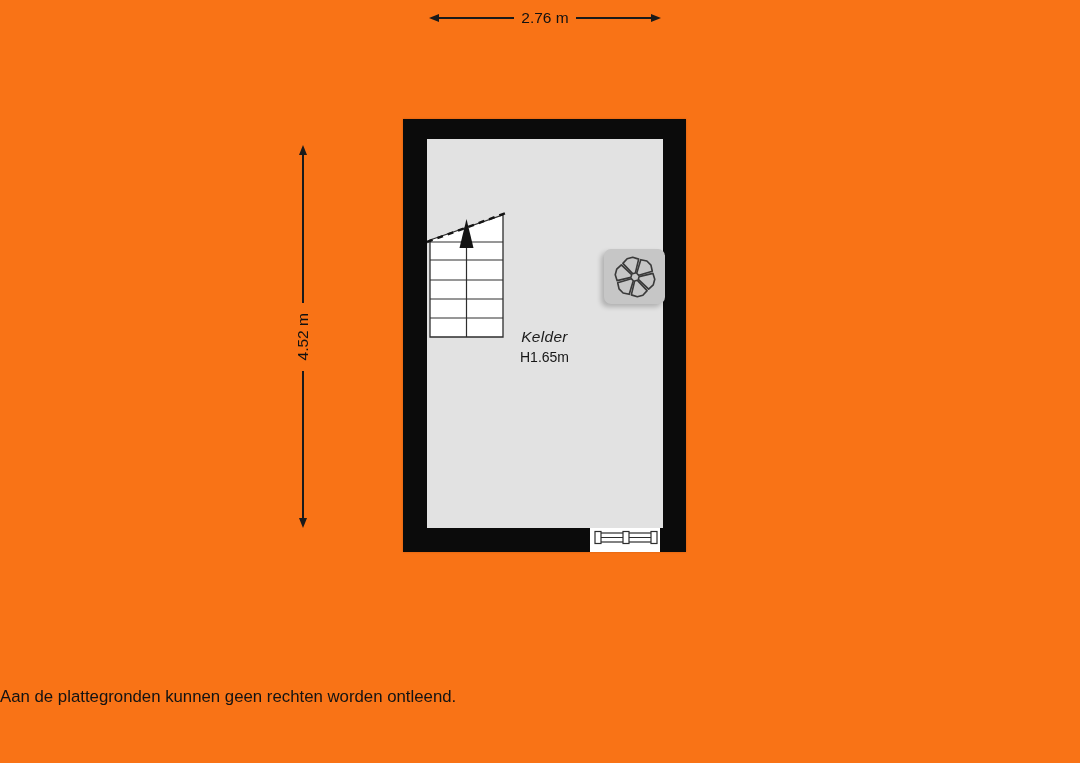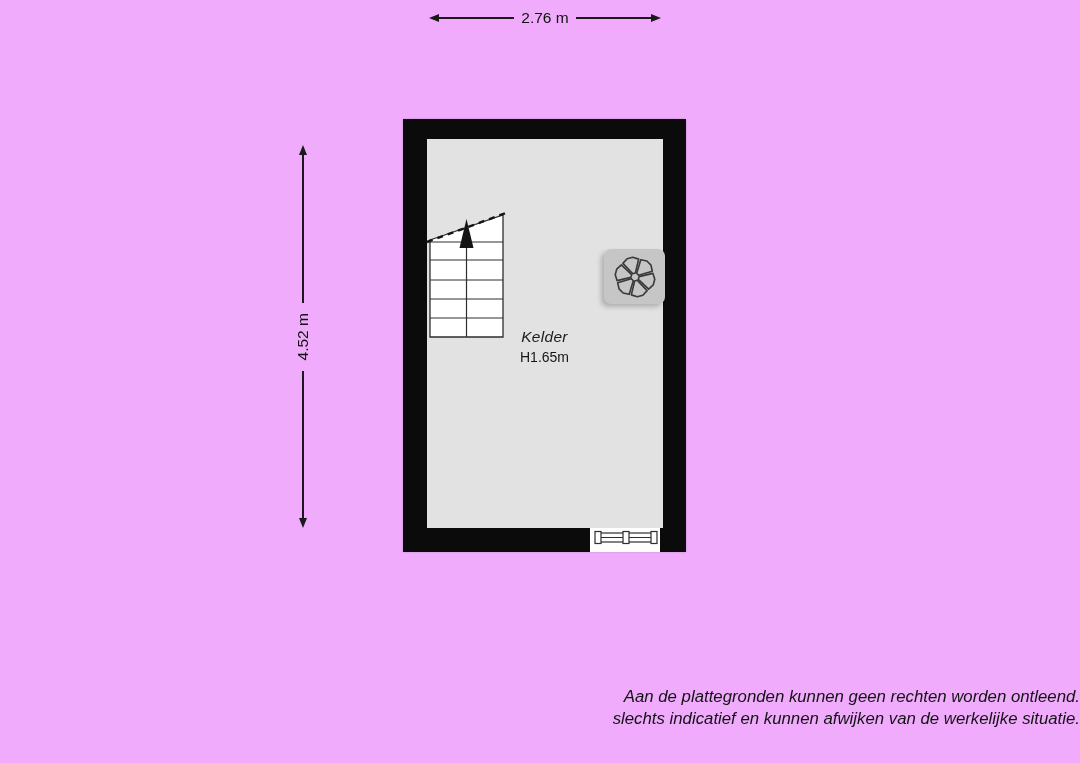--- a/index.html
+++ b/index.html
@@ -5,21 +5,21 @@
   :root{
     --wall:#0b0b0b;
     --floor:#e2e2e2;
     --unit:#c6c6c6;
     --line:#1a1a1a;
     --stroke:#2e2e2e;
   }
   *{margin:0;padding:0;box-sizing:border-box;}
   html,body{background:#ffffff;}
   body{font-family:"Liberation Sans","DejaVu Sans",sans-serif;color:#141414;}
-  .canvas{position:relative;width:1080px;height:763px;background:#f0abfc;overflow:hidden;}
+  .canvas{position:relative;width:1080px;height:763px;background:#f97316;overflow:hidden;}
 
   
   .dim-h{position:absolute;left:429px;top:9px;width:232px;height:18px;display:flex;align-items:center;}
   .dim-v{position:absolute;left:294px;top:145px;width:18px;height:383px;display:flex;flex-direction:column;align-items:center;}
   .hline{flex:1;height:1.4px;background:var(--line);}
   .vline{flex:1;width:1.4px;background:var(--line);}
   .ah{width:0;height:0;flex:none;}
   .ah-left{border-top:4.5px solid transparent;border-bottom:4.5px solid transparent;border-right:10px solid var(--line);}
   .ah-right{border-top:4.5px solid transparent;border-bottom:4.5px solid transparent;border-left:10px solid var(--line);}
   .ah-up{border-left:4.5px solid transparent;border-right:4.5px solid transparent;border-bottom:10px solid var(--line);}
@@ -35,21 +35,21 @@
 
   
   .vent-unit{position:absolute;left:201px;top:130px;width:61px;height:55px;background:var(--unit);
     border-radius:7px;box-shadow:-3px 3px 5px rgba(0,0,0,0.22);display:flex;align-items:center;justify-content:center;}
 
   
   .room-name{position:absolute;left:0;width:100%;top:209px;text-align:center;font-size:15.5px;color:#1c1c1c;letter-spacing:.3px;font-style:italic;}
   .room-height{position:absolute;left:0;width:100%;top:230px;text-align:center;font-size:14px;color:#161616;}
 
   
-  .disclaimer{position:absolute;left:0;right:0;top:686px;text-align:right;font-size:16.8px;line-height:22.4px;color:#131313;font-style:italic;}
+  .disclaimer{position:absolute;left:0;right:0;top:686px;text-align:left;font-size:16.8px;line-height:22.4px;color:#131313;}
 </style>
 </head>
 <body>
 
 <div class="canvas">
 
   <div class="dim-h">
     <div class="ah ah-left"></div>
     <div class="hline"></div>
     <div class="dim-label">2.76 m</div>
@@ -118,16 +118,15 @@
         <rect x="248" y="412.5" width="6" height="12" fill="#ffffff" stroke="#2e2e2e" stroke-width="1.2"></rect>
       </g>
     </svg>
 
     <div class="room-name">Kelder</div>
     <div class="room-height">H1.65m</div>
   </div>
 
   <div class="disclaimer">
     <div>Aan de plattegronden kunnen geen rechten worden ontleend.</div>
-    <div>slechts indicatief en kunnen afwijken van de werkelijke situatie.</div>
   </div>
 
 </div>
 
 </body></html>

